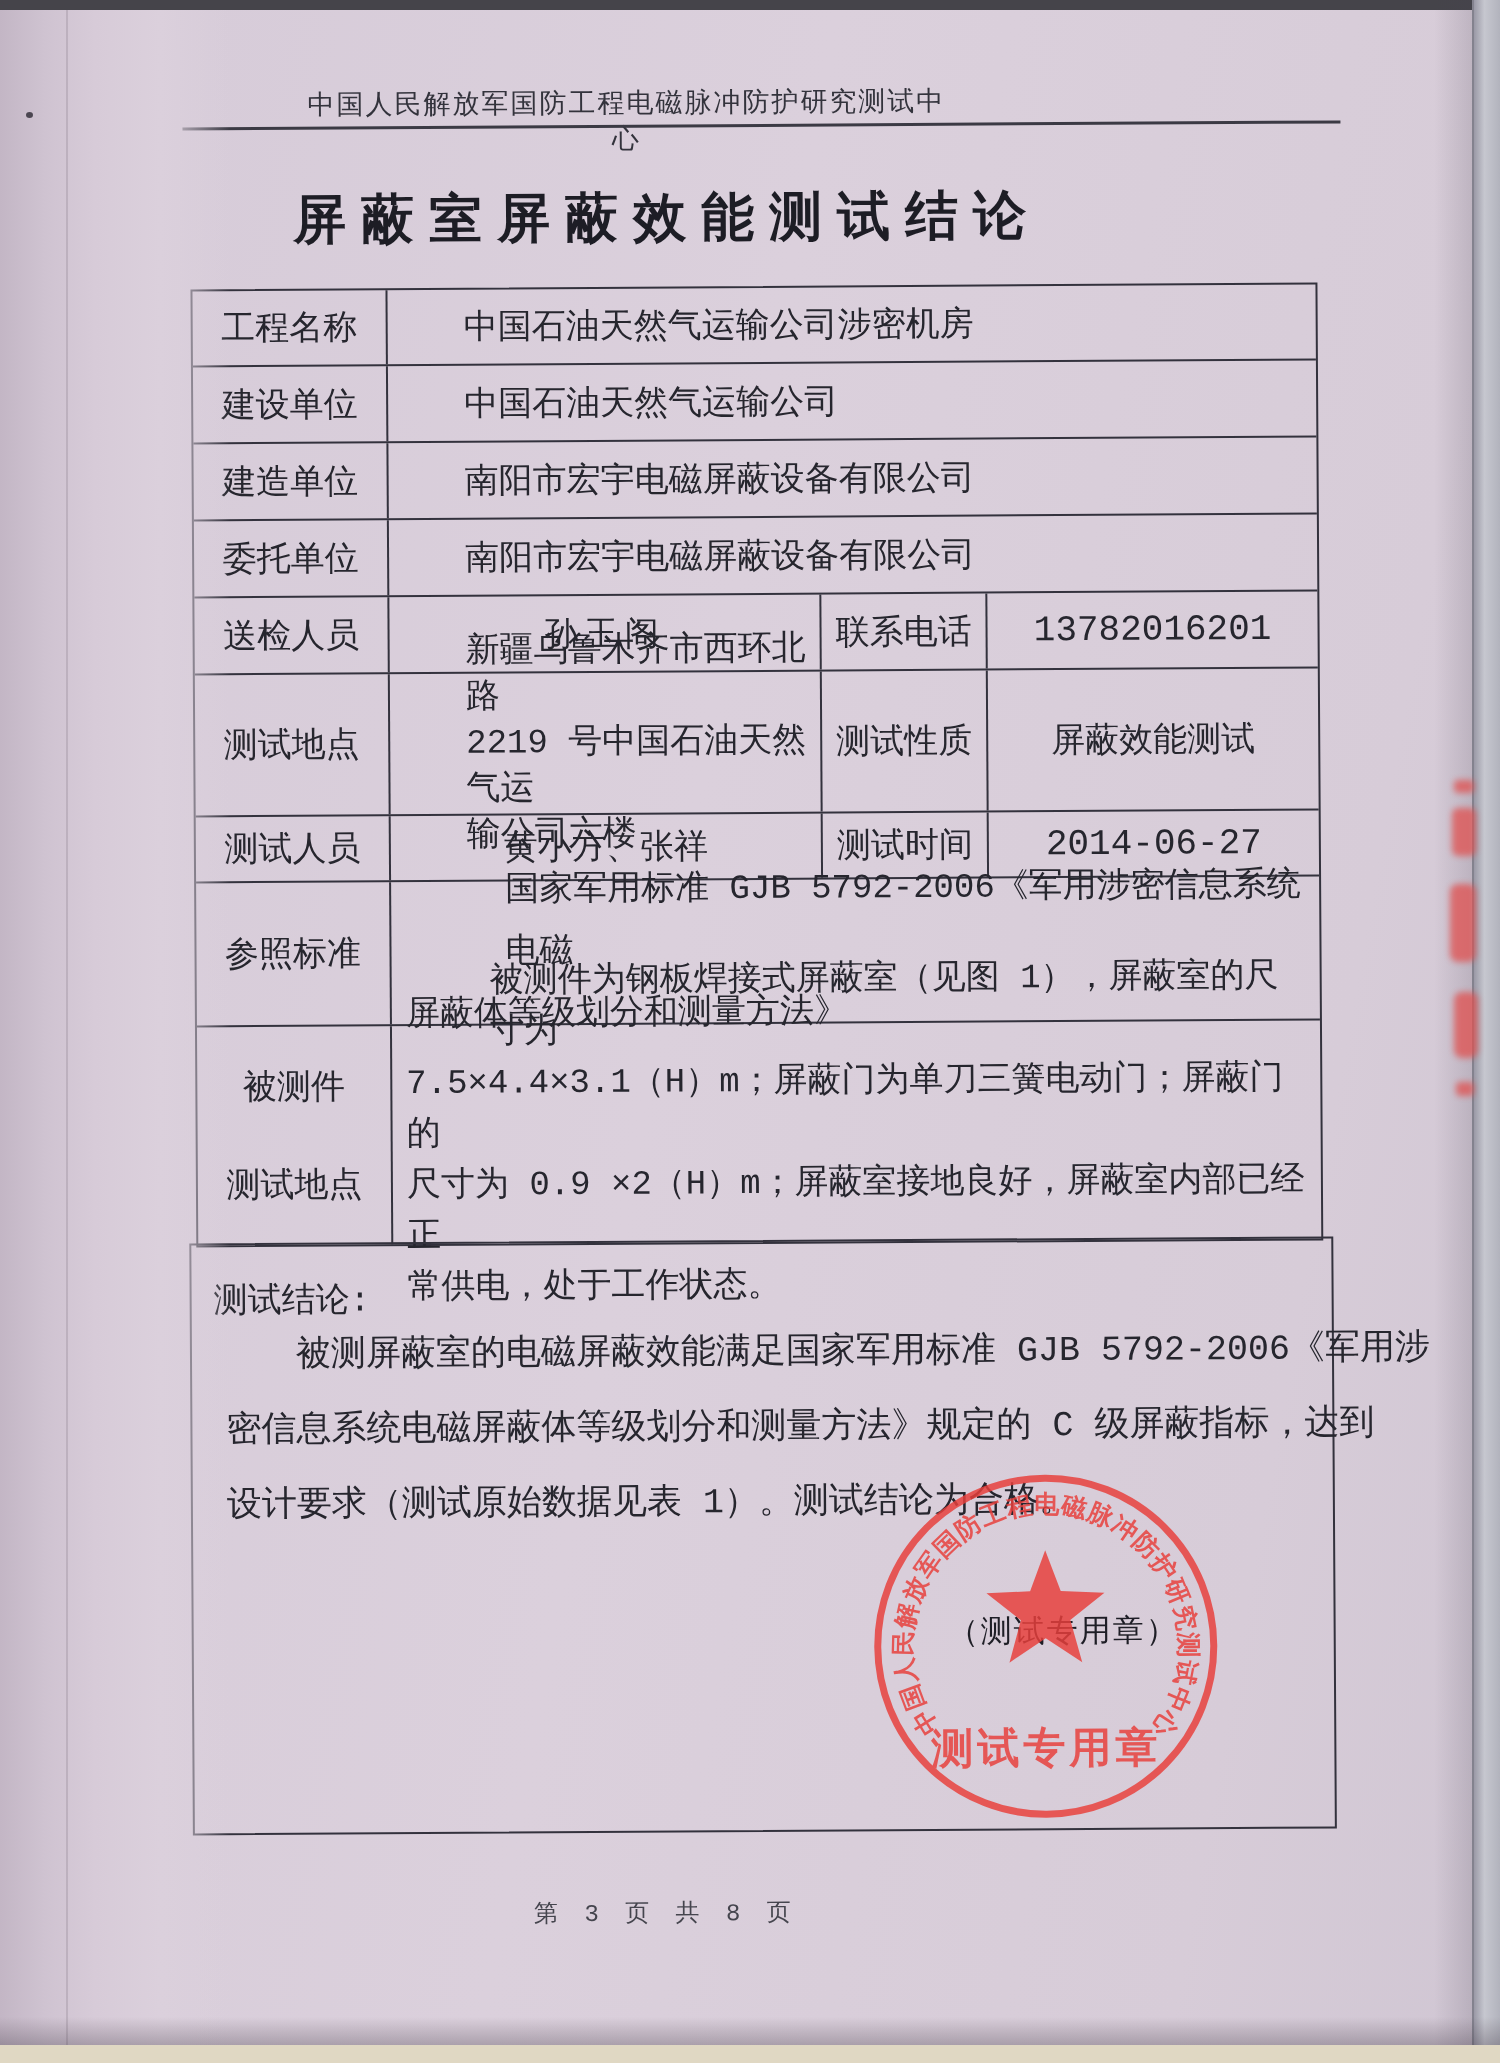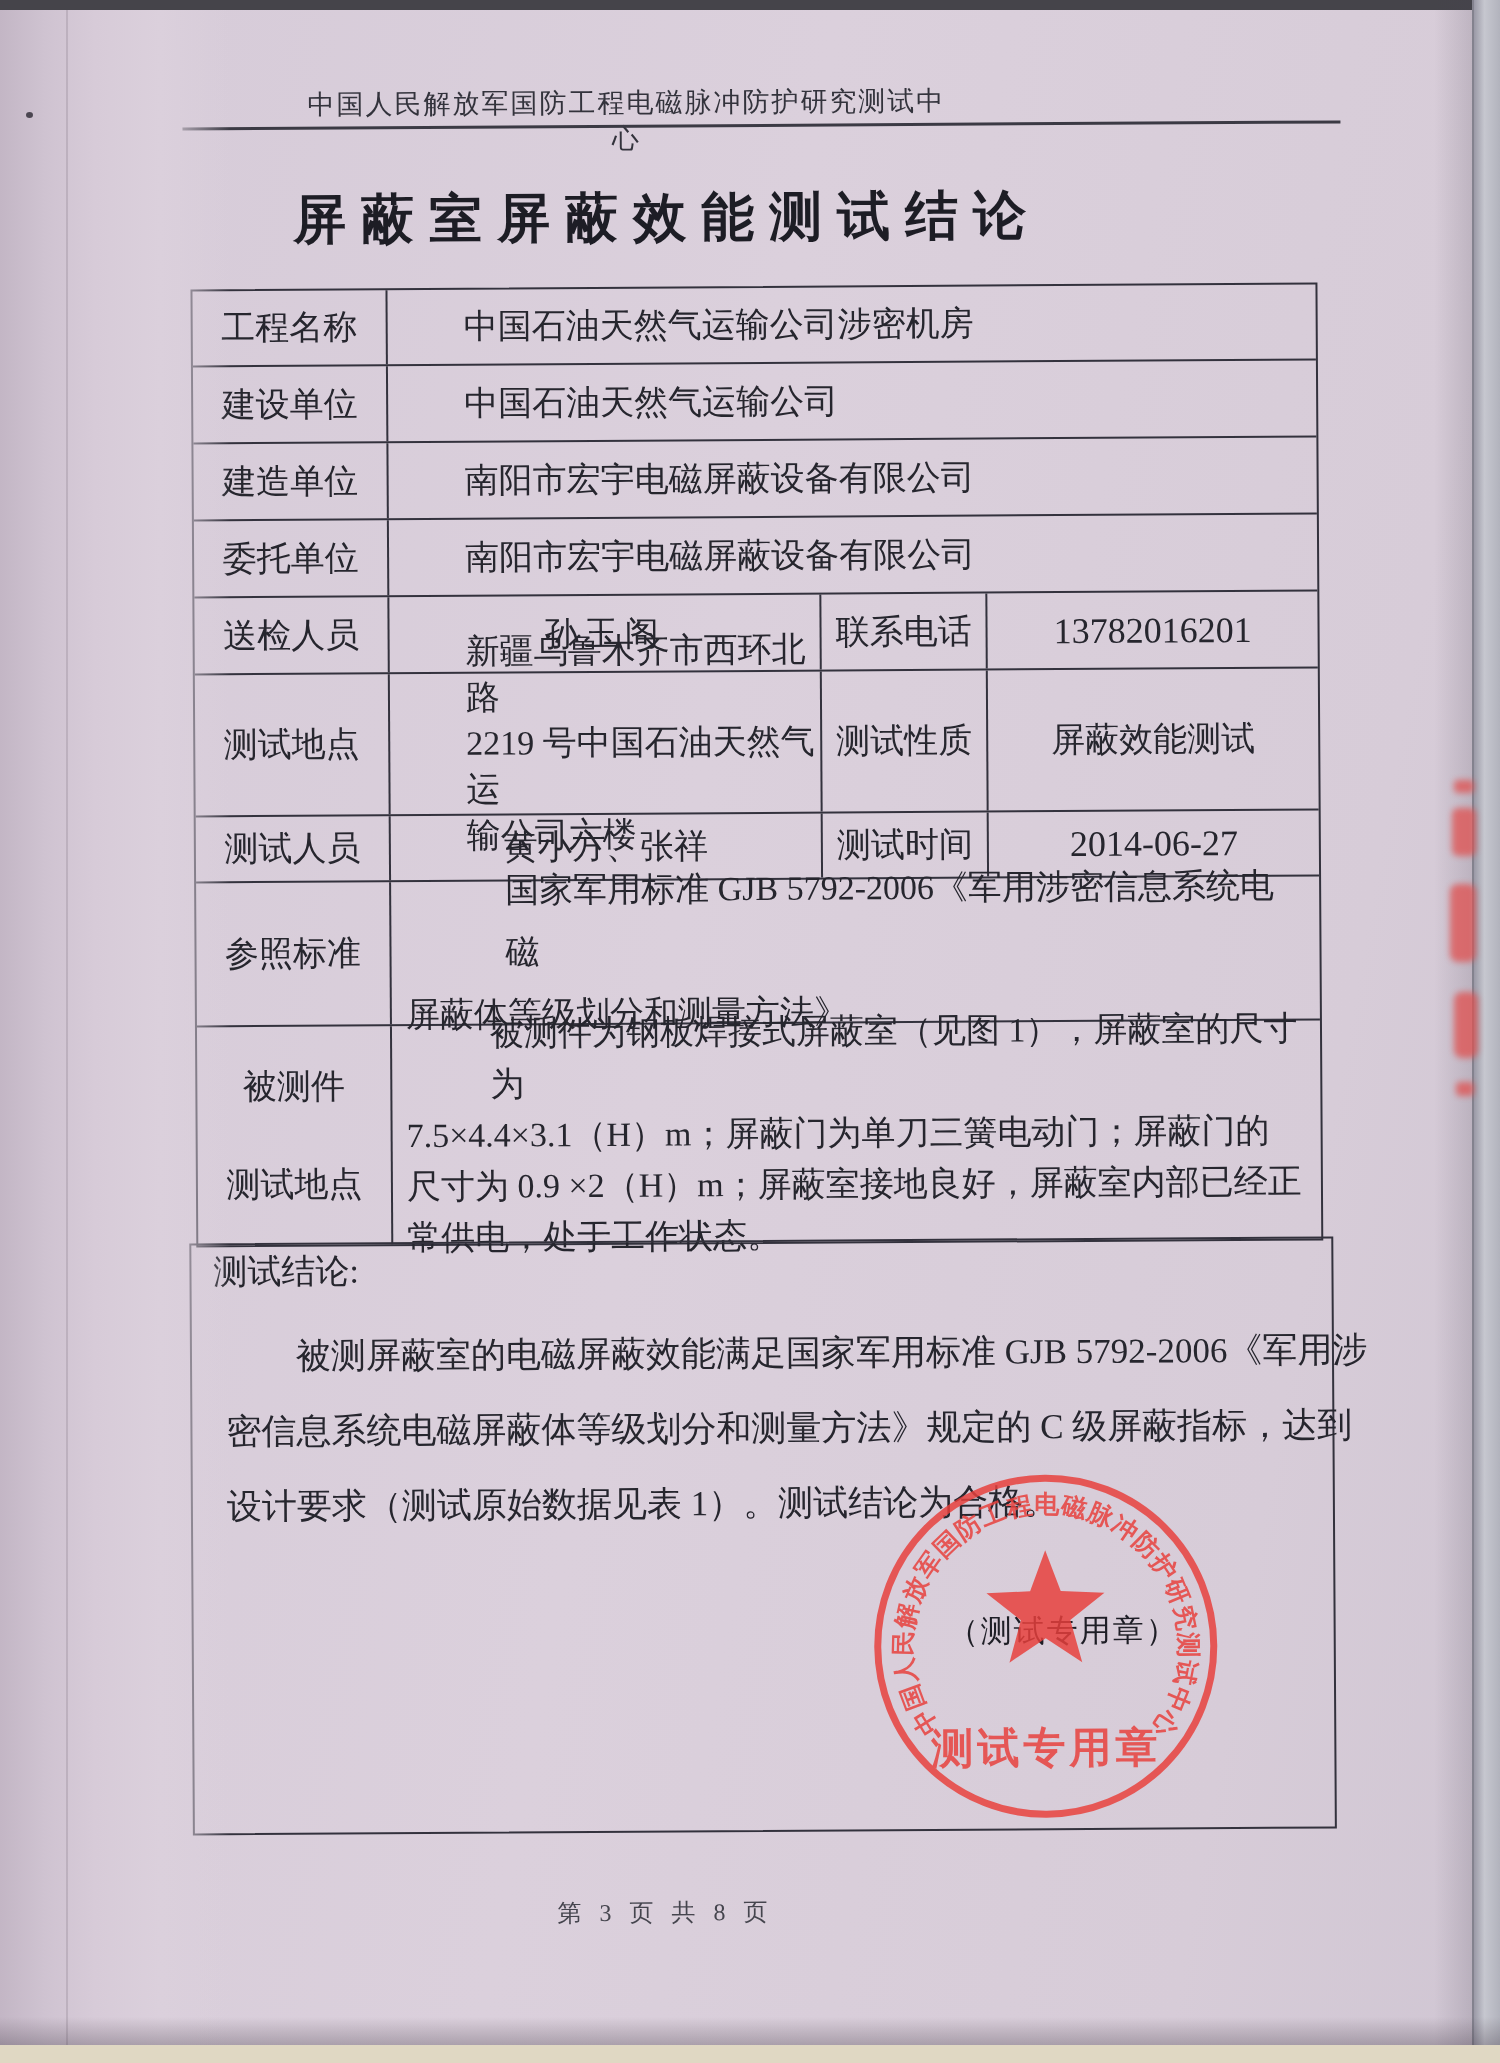--- a/index.html
+++ b/index.html
@@ -1,19 +1,19 @@
 <!DOCTYPE html>
 <html><head>
 <meta charset="utf-8">
 <style>
   html,body{margin:0;padding:0;background:#8a8591;}
   .scan{
     position:relative;width:1500px;height:2063px;overflow:hidden;
     background:linear-gradient(100deg,#cdc1d0 0%,#d7ccd9 10%,#dbd0dc 45%,#d7ccd8 82%,#d0c6d3 100%);
-    font-family:Liberation Serif, serif;color:#26262e;
+    font-family:Liberation Mono, monospace;color:#26262e;
   }
   
   .edge-top{position:absolute;left:0;top:0;width:1500px;height:10px;background:#45444a;}
   .edge-left{position:absolute;left:0;top:0;width:230px;height:2063px;
     background:linear-gradient(to right,#c3b6c5 0,#cfc3d1 45px,#d7cbd8 95px,#dbd0dc 160px,rgba(219,208,220,0) 230px);}
   .fold-line{position:absolute;left:66px;top:10px;width:2px;height:2053px;background:rgba(90,80,95,.18);}
   .edge-right-shadow{position:absolute;right:26px;top:0;width:40px;height:2063px;
     background:linear-gradient(to right,rgba(0,0,0,0),rgba(70,65,80,.18));}
   .edge-right{position:absolute;right:0;top:0;width:26px;height:2063px;
     background:linear-gradient(to right,#9a99a6,#c6c7cf 40%,#b2b3bd);}
@@ -50,21 +50,21 @@
   .std .first{padding-left:100px;}
   .desc{padding-left:14px;padding-right:14px;line-height:51px;}
   .desc .first{padding-left:84px;}
   .two-line{flex-direction:column;justify-content:center;gap:52px;}
   .spaced{letter-spacing:6px;}
   .num{font-size:36px;}
 
   
   .conclusion-box{position:absolute;left:188px;top:1240px;width:1144px;height:592px;
     border:2.5px solid #33323d;box-sizing:border-box;}
-  .conclusion-heading{position:absolute;left:22px;top:4px;font-size:34px;}
+  .conclusion-heading{position:absolute;left:22px;top:32px;font-size:34px;}
   .conclusion-para{position:absolute;left:34px;top:74px;width:1078px;font-size:35px;}
   .c-line{height:75px;line-height:75px;white-space:nowrap;}
   .c-ind{padding-left:70px;}
 
   
   .stamp-doc-label{position:absolute;left:944px;top:1612px;font-size:31px;letter-spacing:2px;color:#1e1e26;z-index:1;}
   .stamp{position:absolute;left:858px;top:1464px;width:368px;height:368px;z-index:2;}
   .footer{position:absolute;left:498px;top:1896px;width:324px;text-align:center;
     font-size:24px;letter-spacing:6px;color:#45454e;}
 

